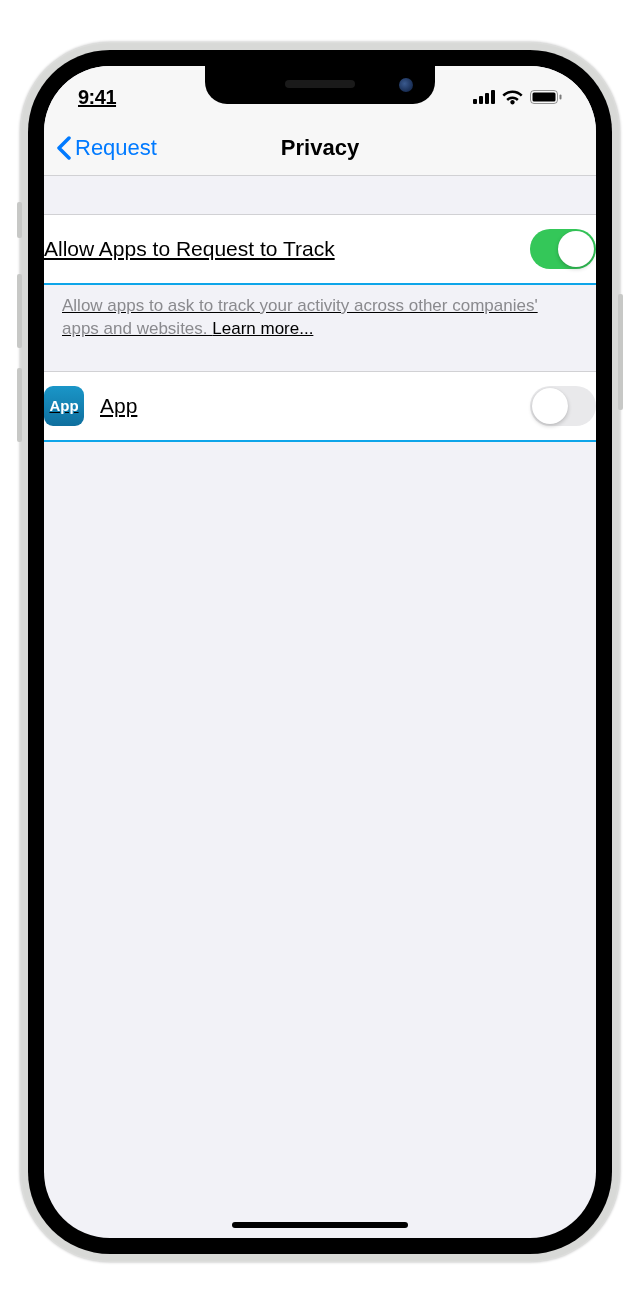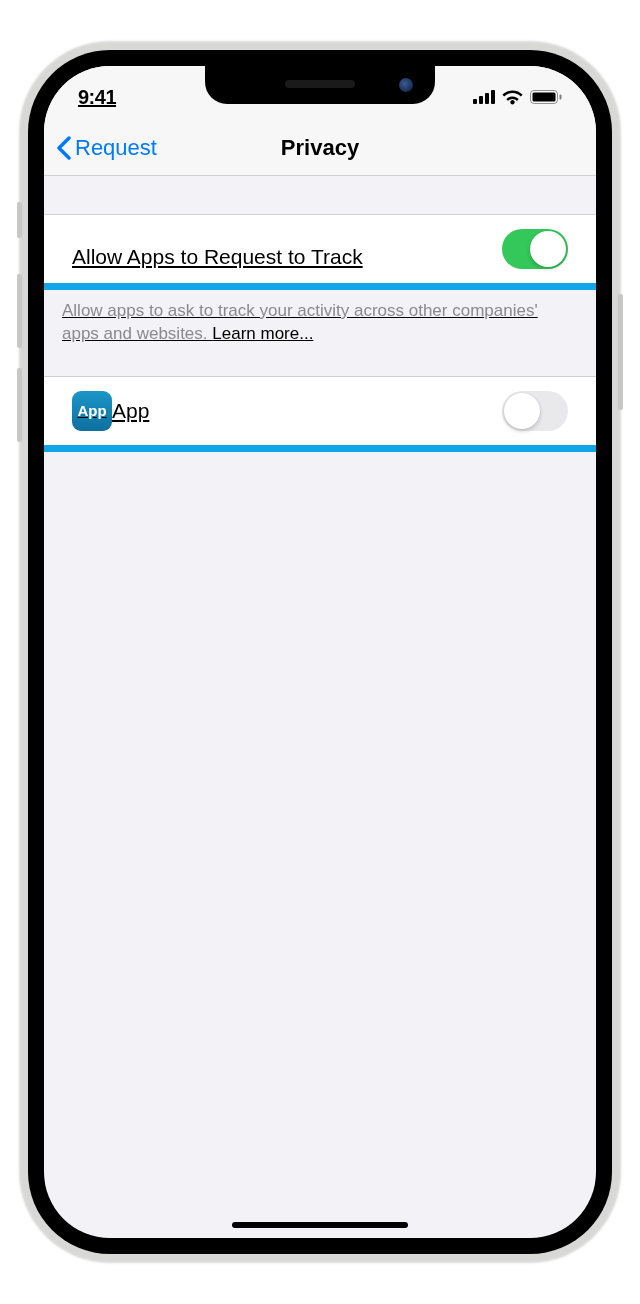--- a/index.html
+++ b/index.html
@@ -118,44 +118,44 @@
       font-size: 22px;
       font-weight: 600;
       color: #000;
     }
     .content {
       padding-top: 38px;
     }
     .cell {
       background: #fff;
       border-top: 1px solid #d1d1d4;
-      border-bottom: 7px solid #0ea5e9;
-      padding: 14px 28px;
-      display: flex;
-      align-items: flex-end;
+      border-bottom: 2px solid #0ea5e9;
+      padding: 14px 0;
+      display: flex;
+      align-items: center;
       justify-content: space-between;
       min-height: 60px;
     }
     .cell-label {
       font-size: 21px;
       color: #000;
     }
     .footer-text {
       padding: 10px 18px 30px;
       font-size: 17px;
       color: #8a8a8e;
       line-height: 1.35;
     }
     .footer-link {
       color: #000000;
     }
     .app-row {
       display: flex;
       align-items: center;
-      gap: 0;
+      gap: 16px;
     }
     .app-icon {
       width: 40px;
       height: 40px;
       border-radius: 9px;
       background: linear-gradient(180deg, #1a96c8, #0f6f9e);
       display: flex;
       align-items: center;
       justify-content: center;
       color: #fff;

